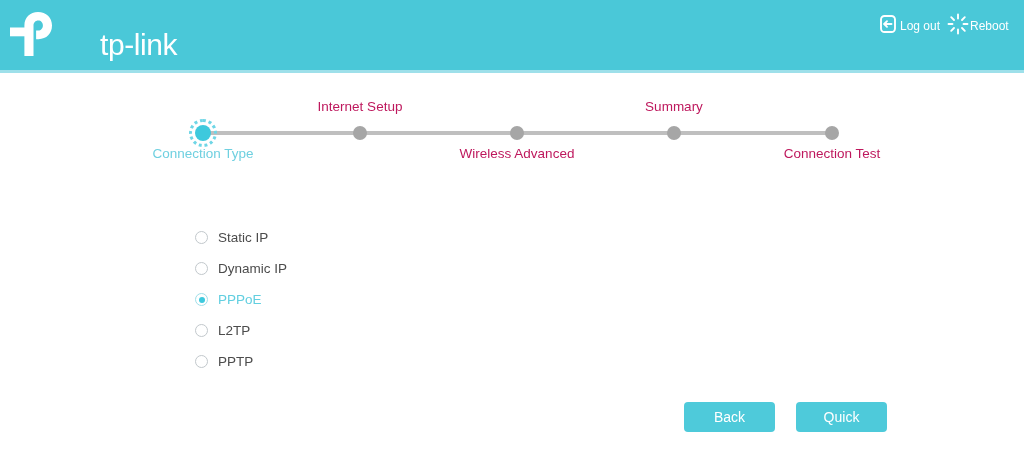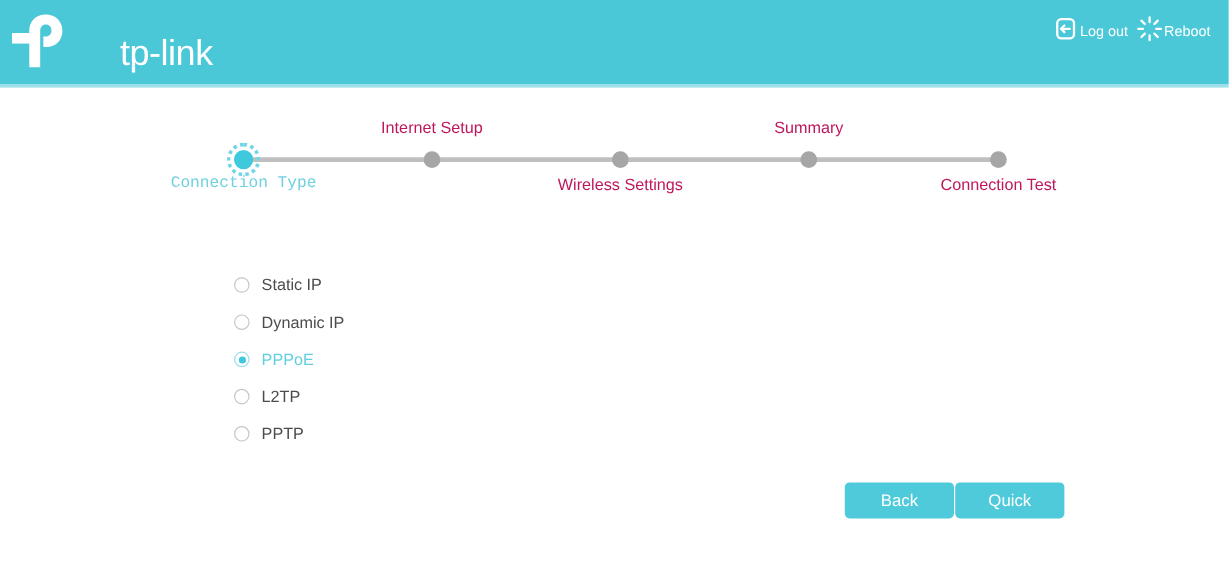--- a/index.html
+++ b/index.html
@@ -160,21 +160,21 @@
   .step-label {
     position: absolute;
     left: 0;
     transform: translateX(-50%);
     white-space: nowrap;
     font-size: 13.5px;
     color: #be185d;
   }
   .step-label.below { top: 54px; }
   .step-label.above { top: 7px; }
-  .step.active .step-label { color: #6fd0e0; font-family: Liberation Mono, monospace; }
+  .step.active .step-label { color: #6fd0e0; }
 
   
   .options {
     position: absolute;
     left: 195px; top: 222px;
     width: 300px;
   }
   .opt-row {
     display: flex;
     align-items: center;
@@ -207,21 +207,21 @@
     line-height: 1;
   }
   .opt-row.selected .opt-label { color: #62cfe0; }
 
   
   .btn-row {
     position: absolute;
     right: 137px;
     top: 402px;
     display: flex;
-    gap: 1px;
+    gap: 21px;
   }
   .btn {
     width: 91px;
     height: 30px;
     border: none;
     border-radius: 4px;
     background: #4ecada;
     color: #ffffff;
     font-size: 14px;
     font-family: "Liberation Sans", sans-serif;
@@ -287,21 +287,21 @@
       <span class="step-label below">Connection Type</span>
     </div>
 
     <div class="step" style="left:360px;">
       <span class="step-dot"></span>
       <span class="step-label above">Internet Setup</span>
     </div>
 
     <div class="step" style="left:517px;">
       <span class="step-dot"></span>
-      <span class="step-label below">Wireless Settings</span>
+      <span class="step-label below">Wireless Advanced</span>
     </div>
 
     <div class="step" style="left:674px;">
       <span class="step-dot"></span>
       <span class="step-label above">Summary</span>
     </div>
 
     <div class="step" style="left:832px;">
       <span class="step-dot"></span>
       <span class="step-label below">Connection Test</span>

